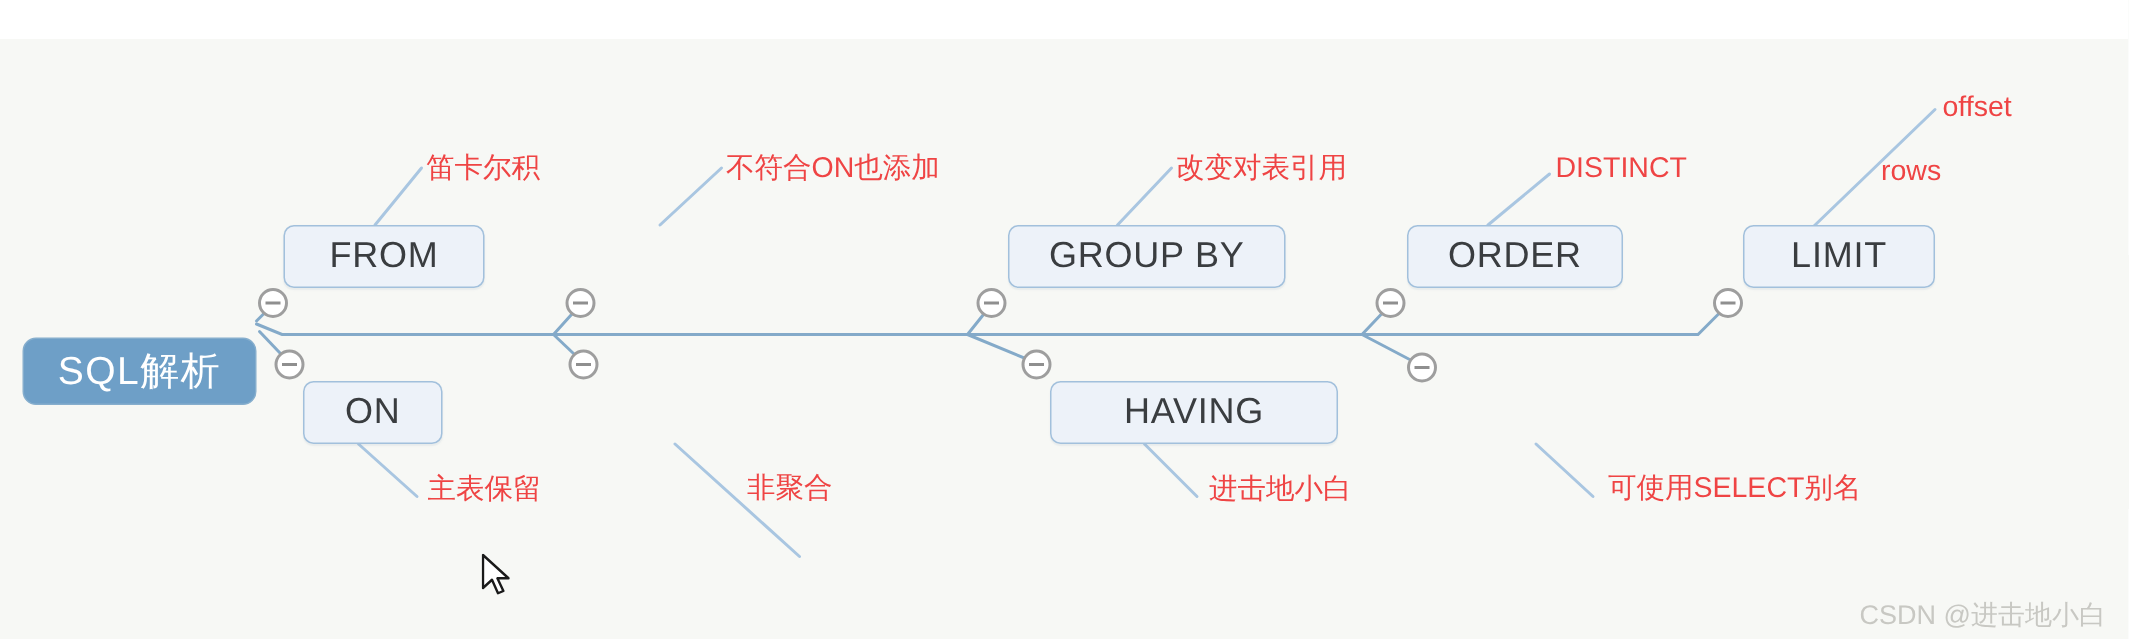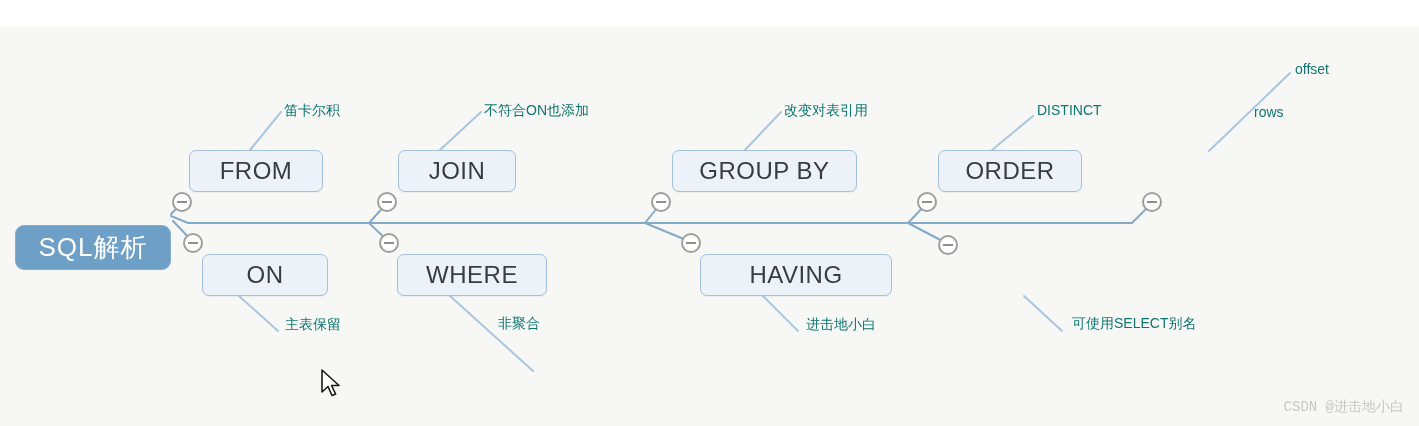--- a/index.html
+++ b/index.html
@@ -45,29 +45,28 @@
     width:20px; height:20px;
     border:2px solid #9e9e9e;
     border-radius:50%;
     background:#ffffff;
     display:flex; align-items:center; justify-content:center;
   }
   .minus .bar { width:10px; height:2px; background:#8f8f8f; }
 
   .callout {
     position:absolute;
-    font-size:14px; color:#0f766e;
+    font-size:19px; color:#ef4444;
     white-space:nowrap; line-height:1.1;
   }
   .watermark {
     position:absolute;
     right:15px; top:398px;
-    font-size:14px; color:#c8c8c3;
+    font-size:18px; color:#c8c8c3;
     white-space:nowrap;
-    font-family:Liberation Mono, monospace;
   }
   .cursor { position:absolute; left:321px; top:369px; }
 </style>
 </head>
 <body>
 
 <div class="stage">
   <div class="topstrip"></div>
 
   <svg class="links" viewBox="0 0 1419 426" xmlns="http://www.w3.org/2000/svg">
@@ -93,26 +92,25 @@
       <line x1="239" y1="296" x2="278" y2="331"></line>
       <line x1="450" y1="296" x2="533" y2="371"></line>
       <line x1="763" y1="296" x2="798" y2="331"></line>
       <line x1="1024" y1="296" x2="1062" y2="331"></line>
     </g>
   </svg>
 
   <div class="root-node">SQL解析</div>
 
   <div class="node" style="left:189px;top:150px;width:134px">FROM</div>
-  <div class="node" style="left:398px;top:150px;width:118px">JOIN</div>
   <div class="node" style="left:672px;top:150px;width:185px">GROUP BY</div>
   <div class="node" style="left:938px;top:150px;width:144px">ORDER</div>
+  <div class="node" style="left:1162px;top:150px;width:128px">LIMIT</div>
 
-  <div class="node" style="left:202px;top:254px;width:126px">ON</div>
-  <div class="node" style="left:397px;top:254px;width:150px">WHERE</div>
+  <div class="node" style="left:202px;top:254px;width:93px">ON</div>
   <div class="node" style="left:700px;top:254px;width:192px">HAVING</div>
 
   <div class="minus" style="left:172px;top:192px">
       <span class="bar"></span>
     </div>
   <div class="minus" style="left:183px;top:233px">
       <span class="bar"></span>
     </div>
   <div class="minus" style="left:377px;top:192px">
       <span class="bar"></span>

